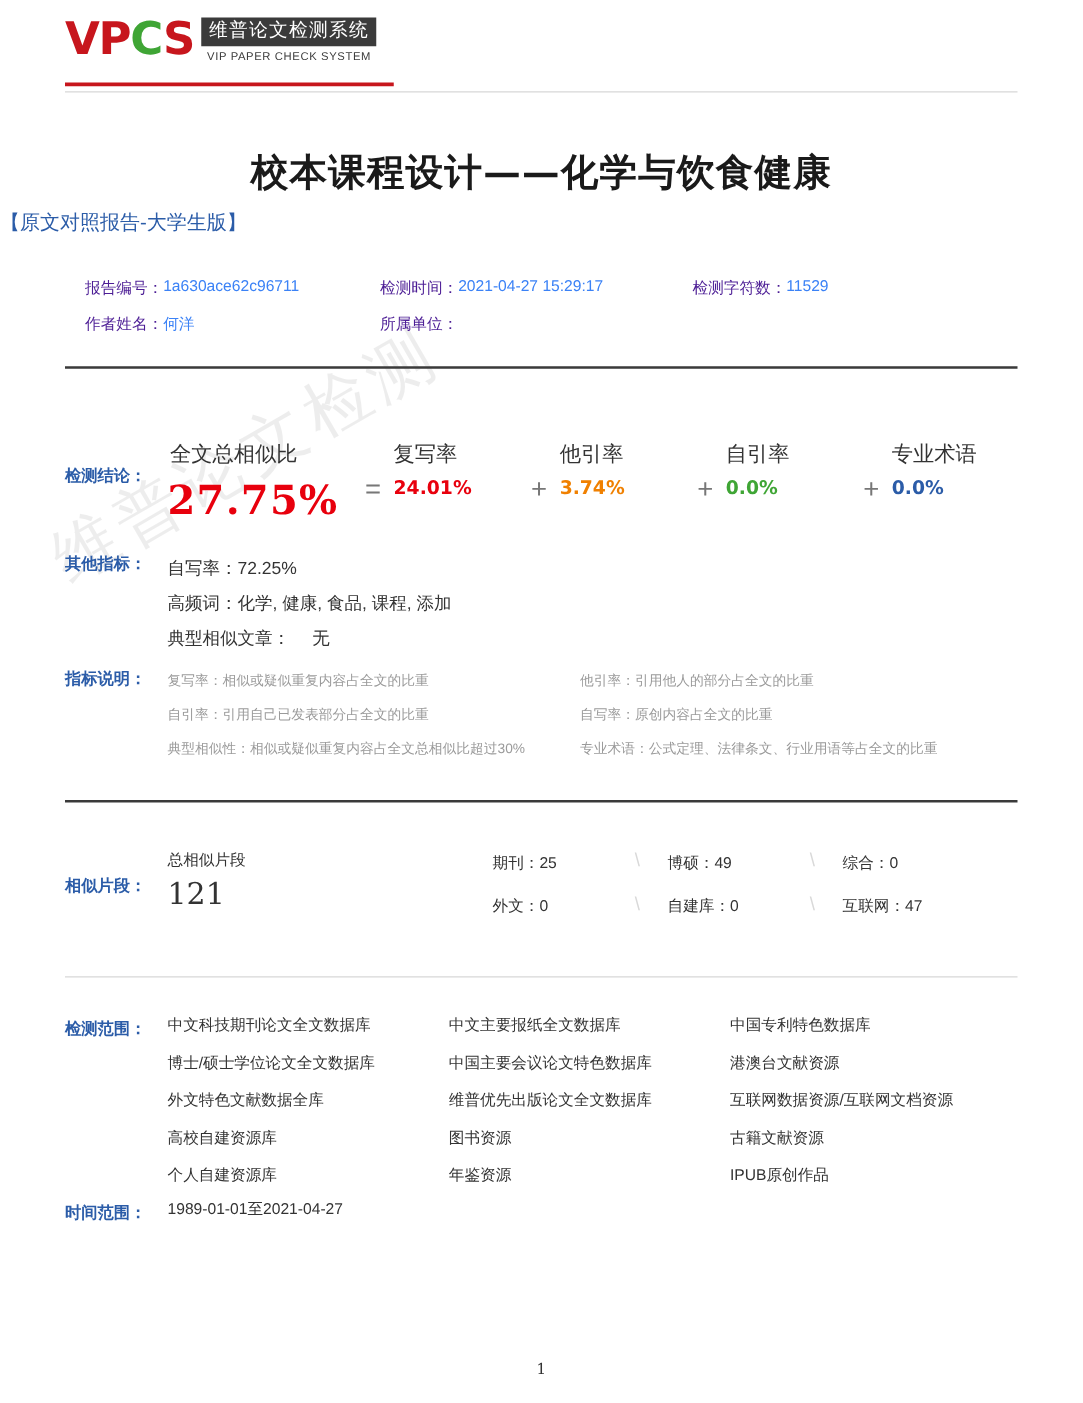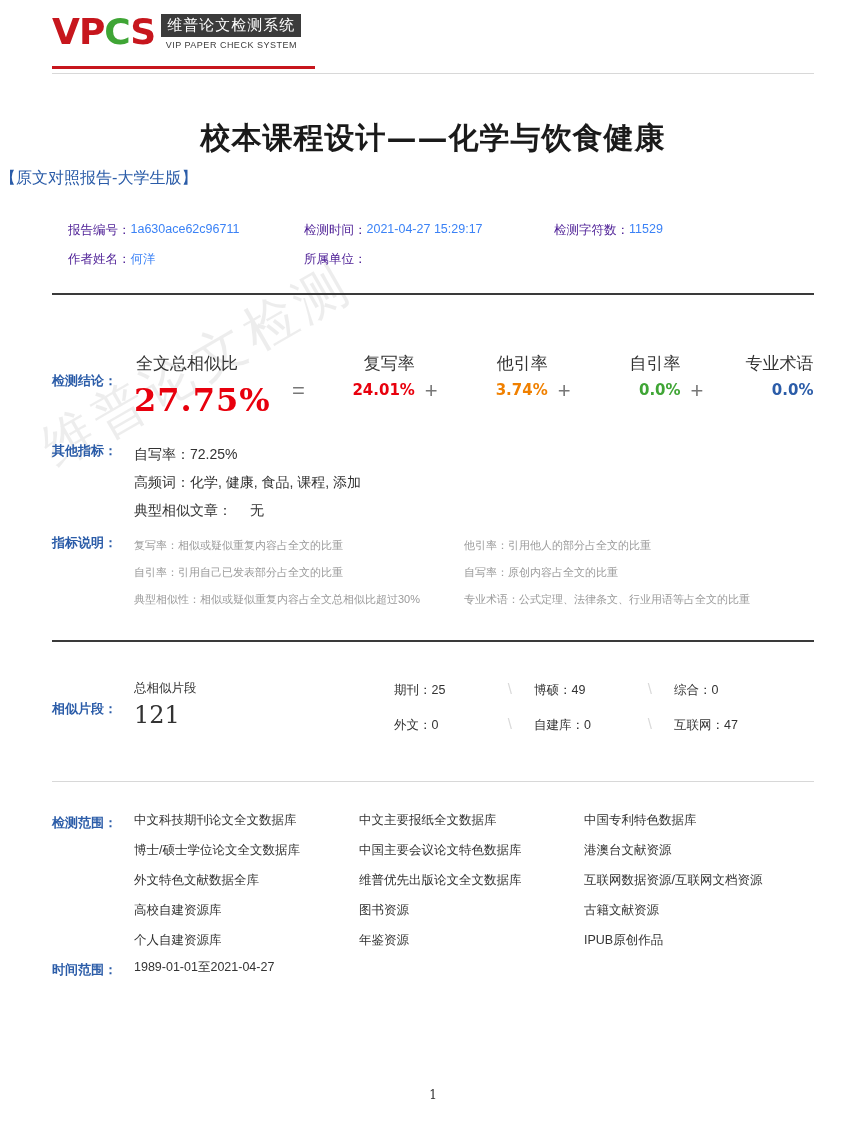--- a/index.html
+++ b/index.html
@@ -158,21 +158,21 @@
   }
   .conclusion {
     position: absolute;
     left: 134px;
     top: 352px;
     width: 680px;
     display: flex;
     align-items: flex-start;
   }
   .metric {
-    text-align: right;
+    text-align: left;
   }
   .metric-name {
     font-size: 17px;
     color: #333;
     margin-bottom: 6px;
     white-space: nowrap;
   }
   .metric-main {
     font-family: "DejaVu Serif", "Liberation Serif", serif;
     font-size: 32px;

